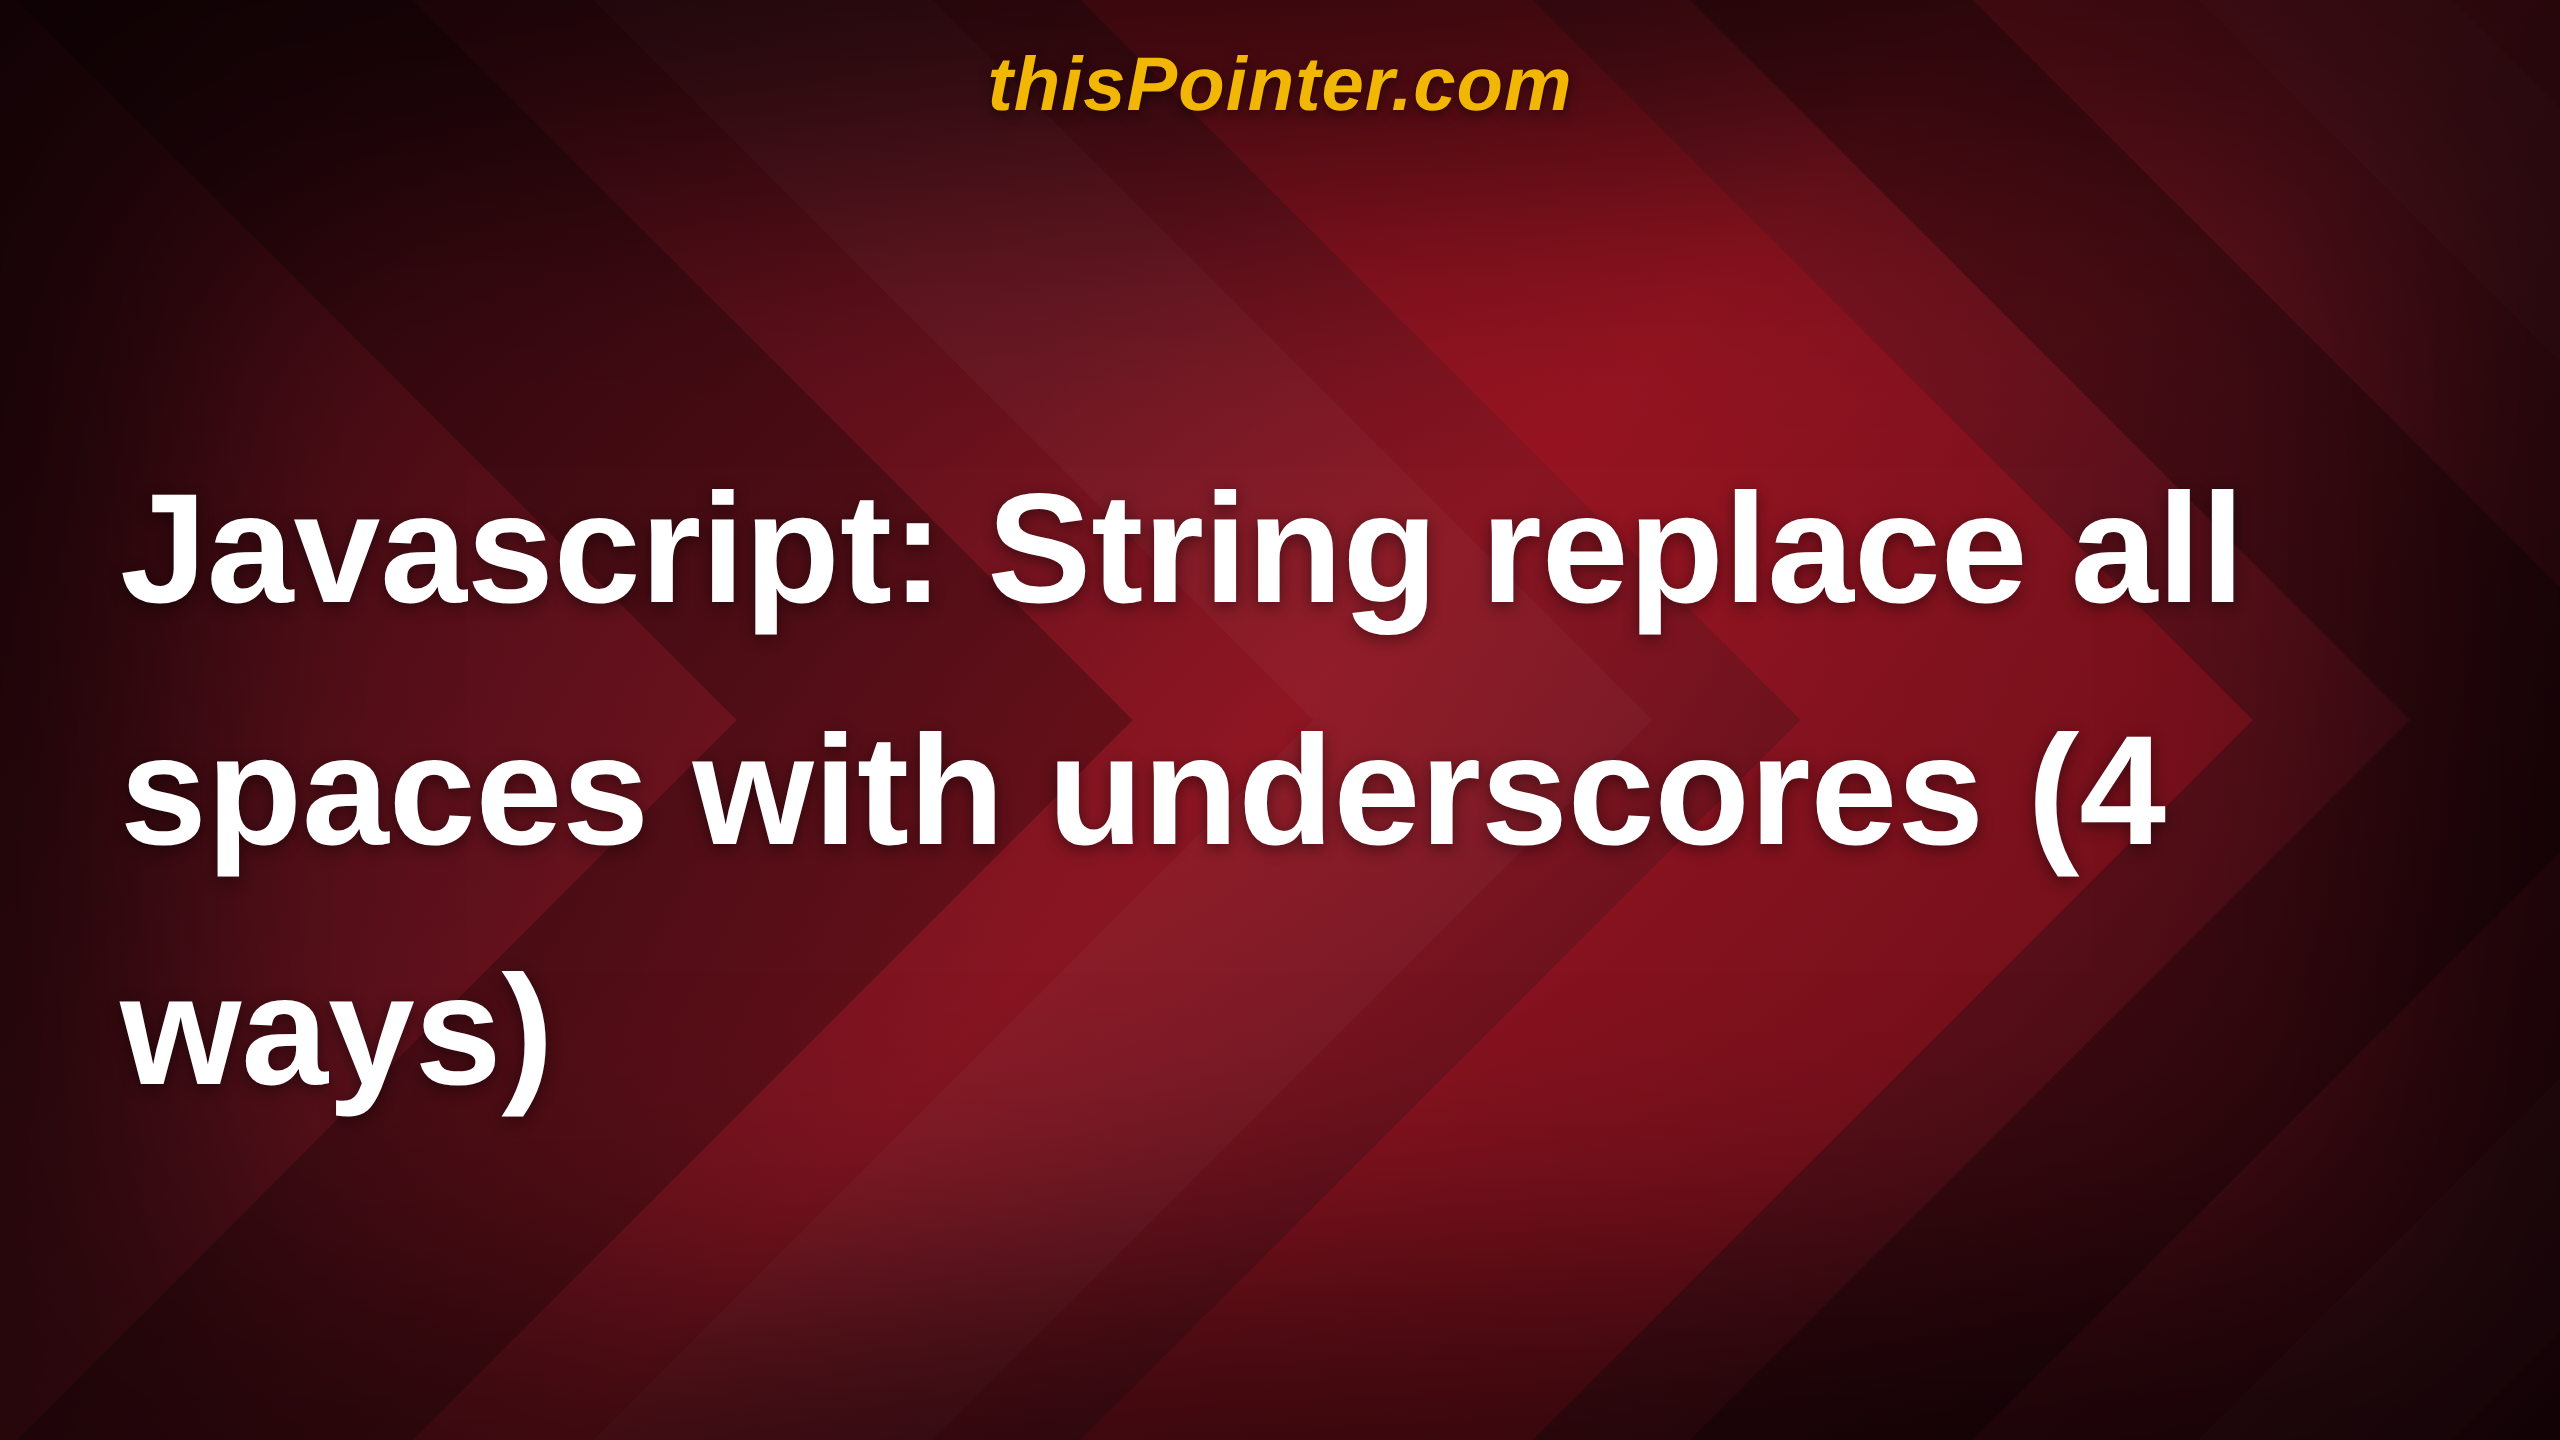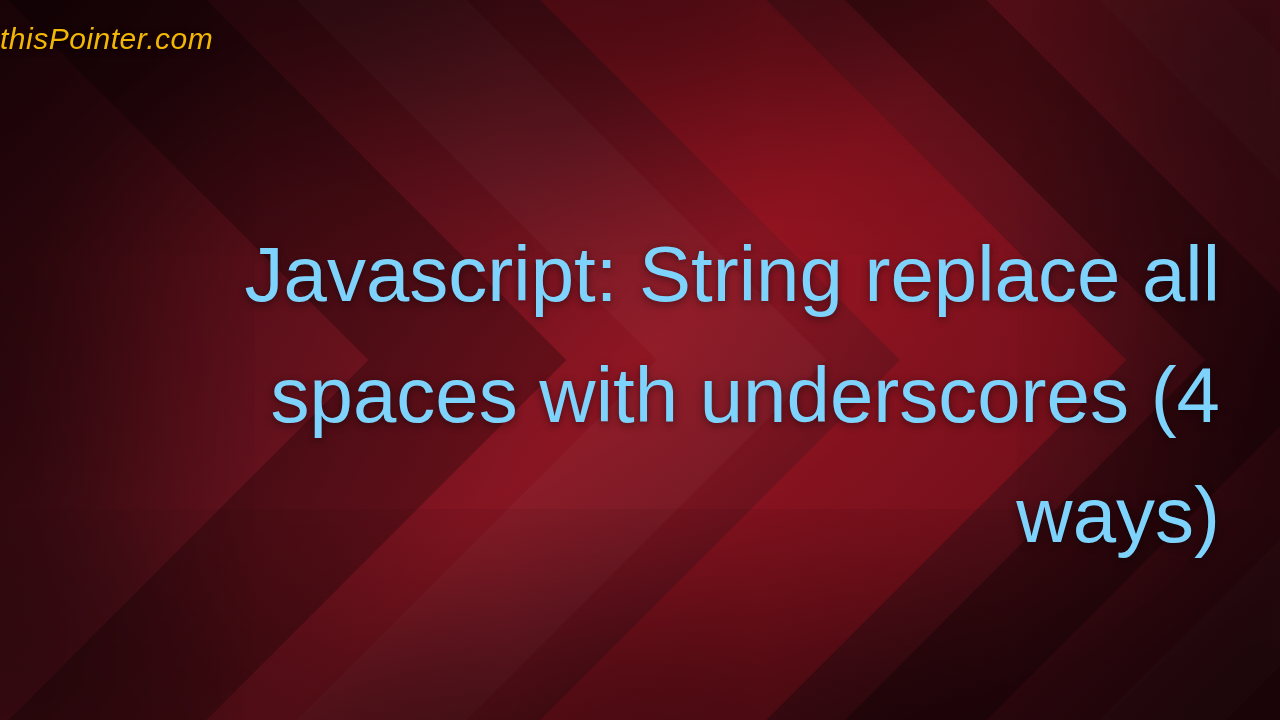--- a/index.html
+++ b/index.html
@@ -33,44 +33,44 @@
 .chev.c4 { left: 260px; border-color: rgba(0,0,0,0.28); border-width: 0 100px 100px 0; }
 .chev.c5 { left: 500px; border-color: rgba(255,255,255,0.025); border-width: 0 90px 90px 0; }
 .vgn {
   position: absolute; inset: 0;
   box-shadow: inset 0 0 220px 80px rgba(0,0,0,0.55);
 }
 .brand {
   position: absolute;
   top: 22px;
   left: 0; right: 0;
-  text-align: left;
-  font-weight: 400;
+  text-align: center;
+  font-weight: 700;
   font-style: italic;
-  font-size: 30px;
+  font-size: 38px;
   letter-spacing: 0.5px;
   color: #f2b705;
   text-shadow: 0 2px 6px rgba(0,0,0,0.5);
 }
 .title {
   position: absolute;
   top: 130px;
   left: 60px;
   right: 60px;
   bottom: 60px;
   display: flex;
   align-items: center;
   justify-content: center;
 }
 .title h1 {
-  color: #7dd3fc;
-  font-weight: 400;
+  color: #ffffff;
+  font-weight: 700;
   font-size: 78px;
   line-height: 1.55;
-  text-align: right;
+  text-align: left;
   text-shadow: 0 2px 8px rgba(0,0,0,0.45);
 }
 </style>
 </head>
 <body>
 
 <div class="bg">
   <div class="chev c1"></div>
   <div class="chev c2"></div>
   <div class="chev c3"></div>

